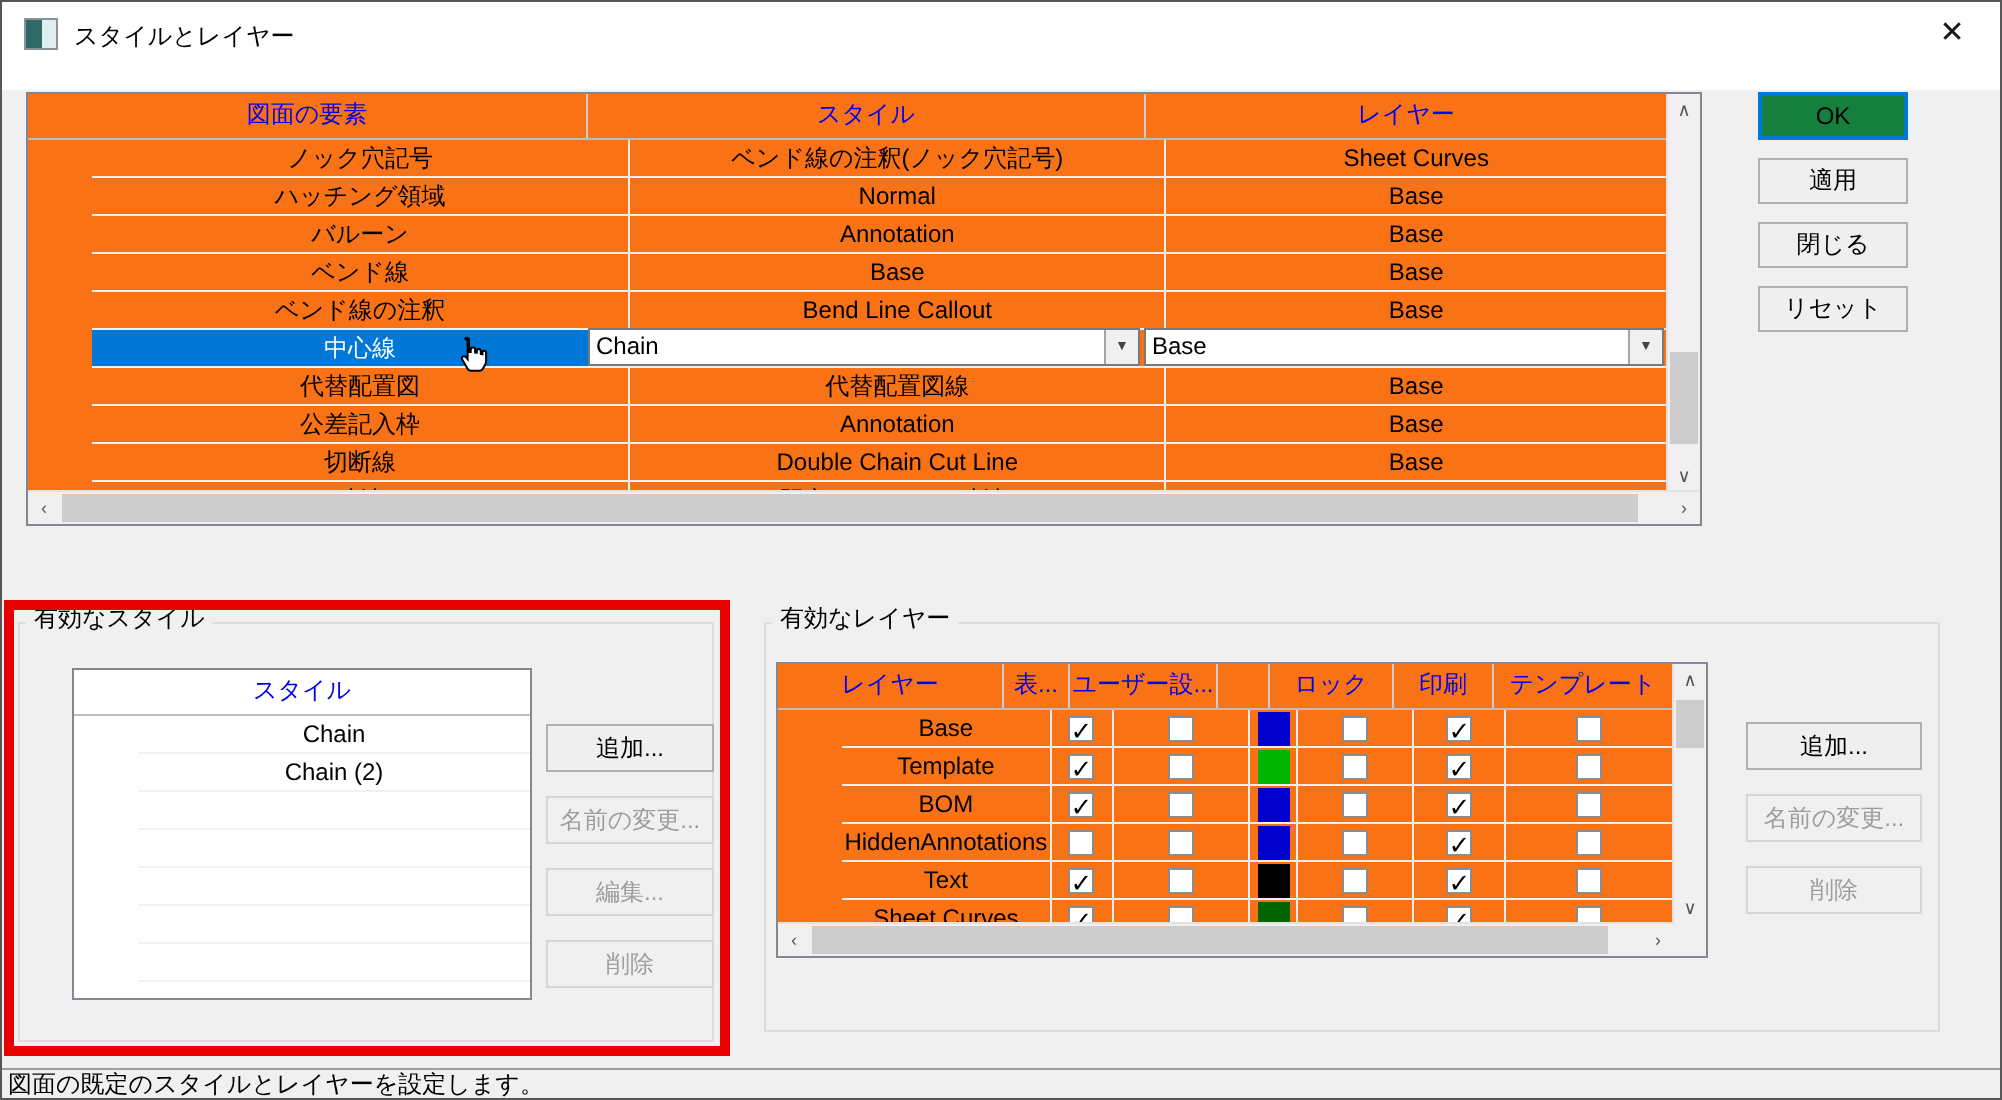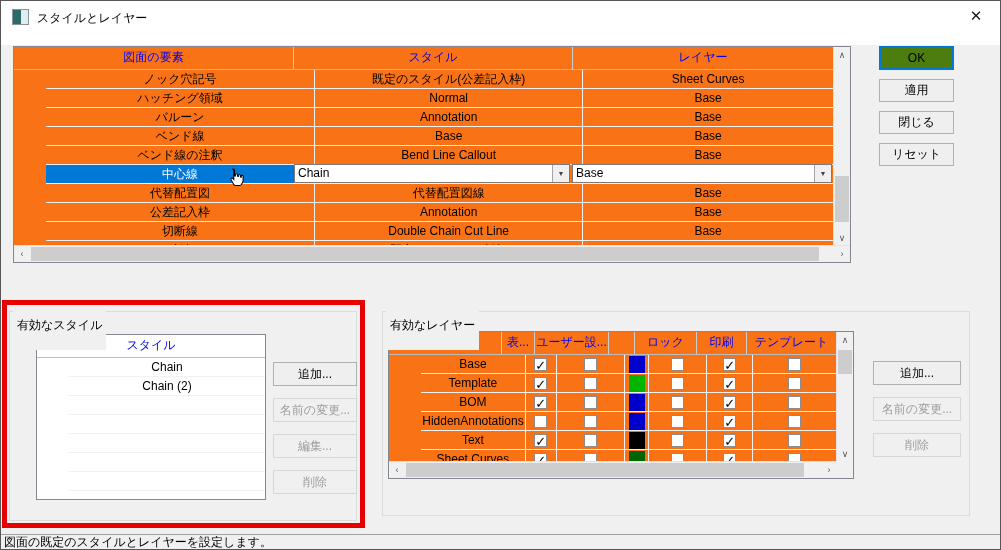--- a/index.html
+++ b/index.html
@@ -39,25 +39,25 @@
   .combo-txt{flex:1;text-align:left;padding-left:3px;line-height:17px;overflow:hidden;white-space:nowrap;}
   .combo-btn{width:16px;background:#f0f0f0;border-left:1px solid #a5a5a5;color:#444;
     font-size:7px;line-height:17px;text-align:center;}
   
   .sb{position:absolute;background:#f0f0f0;}
   .sb-arrow{position:absolute;color:#555;font-size:9px;line-height:16px;width:16px;height:16px;text-align:center;}
   .sb-thumb{position:absolute;background:#cdcdcd;}
   
   .btn{position:absolute;box-sizing:border-box;background:#efefef;border:1px solid #b0b0b0;
     font-family:inherit;font-size:12px;color:#000;text-align:center;padding:0;}
-  .btn-primary{border:2px solid var(--selection);background:#4d7c0f;}
+  .btn-primary{border:2px solid var(--selection);background:#15803d;}
   .btn[data-enabled="false"]{color:#9d9d9d;border-color:#d6d6d6;background:#f0f0f0;}
   
   .grp{position:absolute;border:1px solid #dcdcdc;box-sizing:border-box;}
-  .grp-label{position:absolute;background:#f0f0f0;padding:16px 4px;z-index:2;}
+  .grp-label{position:absolute;background:#f0f0f0;padding:0 4px;z-index:2;}
   
   .hlrect{position:absolute;left:1px;top:299px;width:353px;height:218px;
     border:5px solid var(--hl);z-index:6;pointer-events:none;}
   
   .sc1{width:228px;}
   
   .lc-name{width:113px;} .lc-vis{width:33px;} .lc-user{width:74px;} .lc-color{width:26px;}
   .lc-lock{width:62px;} .lc-print{width:50px;} .lc-tpl{width:90px;}
   .lrow>div{display:flex;align-items:center;justify-content:center;}
   .cb{display:inline-block;width:13px;height:13px;background:#fff;border:1px solid #8c8c8c;
@@ -87,21 +87,21 @@
 
   <div class="panel" style="left:12px;top:45px;width:838px;height:217px;">
     <div class="clip" style="left:0;top:0;right:16px;bottom:16px;">
       <div class="hrow">
         <div class="mc1">図面の要素</div>
         <div class="mc2">スタイル</div>
         <div class="mc3">レイヤー</div>
       </div>
       <div class="trow">
         <div class="mc1">ノック穴記号</div>
-        <div class="mc2">既定のスタイル(公差記入枠)</div>
+        <div class="mc2">ベンド線の注釈(ノック穴記号)</div>
         <div class="mc3">Sheet Curves</div>
       </div>
       <div class="trow">
         <div class="mc1">ハッチング領域</div>
         <div class="mc2">Normal</div>
         <div class="mc3">Base</div>
       </div>
       <div class="trow">
         <div class="mc1">バルーン</div>
         <div class="mc2">Annotation</div>

